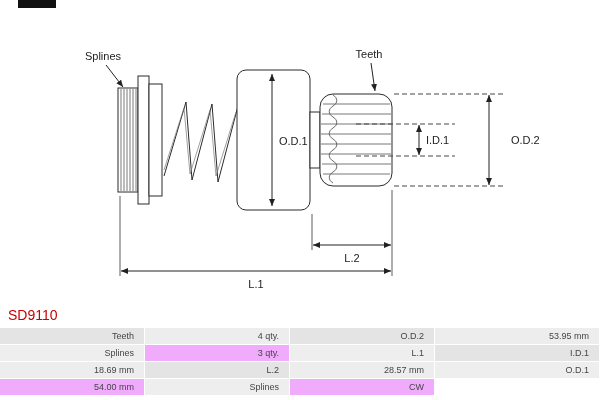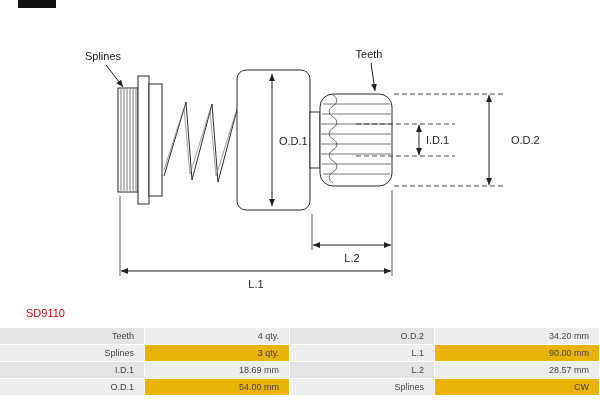--- a/index.html
+++ b/index.html
@@ -1,27 +1,27 @@
 <!DOCTYPE html>
 <html><head>
 <meta charset="utf-8">
 <style>
   *{box-sizing:border-box;margin:0;padding:0}
   html,body{width:600px;height:400px}
   body{background:#ffffff;font-family:"Liberation Sans",sans-serif;position:relative;overflow:hidden}
   .logo-frag{position:absolute;left:18px;top:0;width:38px;height:8px;background:#111}
   svg.drawing{position:absolute;left:0;top:0;display:block}
-  .part-number{position:absolute;left:26px;top:307px;font-size:11px;color:#cc0000}
+  .part-number{position:absolute;left:8px;top:307px;font-size:14px;color:#cc0000}
   .spec-table{position:absolute;left:0;top:328px;width:600px;display:grid;grid-template-columns:145px 145px 145px 165px}
   .cell{height:17px;line-height:16px;font-size:9px;color:#454545;text-align:right;padding:0 10px;
         border-bottom:1px solid #fff;border-right:1px solid #fff;overflow:hidden;white-space:nowrap}
   .r-odd.c-label{background:#e4e4e4}
   .r-odd.c-value{background:#ededed}
   .r-even.c-label{background:#eeeeee}
-  .r-even.c-value{background:#eab308}
+  .r-even.c-value{background:#f0abfc}
   svg text{font-family:"Liberation Sans",sans-serif;font-size:11px;fill:#222}
 </style>
 </head>
 <body>
 
 <div class="logo-frag"></div>
 
 <svg class="drawing" width="600" height="300" viewBox="0 0 600 300">
   <defs>
     <marker id="ae" markerWidth="9" markerHeight="8" refX="7" refY="3" orient="auto">
@@ -114,26 +114,25 @@
   </g>
 </svg>
 
 <div class="part-number">SD9110</div>
 
 <div class="spec-table">
 
   <div class="cell r-odd c-label">Teeth</div>
   <div class="cell r-odd c-value">4 qty.</div>
   <div class="cell r-odd c-label">O.D.2</div>
-  <div class="cell r-odd c-value">34.20 mm</div>
+  <div class="cell r-odd c-value">53.95 mm</div>
 
   <div class="cell r-even c-label">Splines</div>
   <div class="cell r-even c-value">3 qty.</div>
   <div class="cell r-even c-label">L.1</div>
-  <div class="cell r-even c-value">90.00 mm</div>
 
   <div class="cell r-odd c-label">I.D.1</div>
   <div class="cell r-odd c-value">18.69 mm</div>
   <div class="cell r-odd c-label">L.2</div>
   <div class="cell r-odd c-value">28.57 mm</div>
 
   <div class="cell r-even c-label">O.D.1</div>
   <div class="cell r-even c-value">54.00 mm</div>
   <div class="cell r-even c-label">Splines</div>
   <div class="cell r-even c-value">CW</div>

